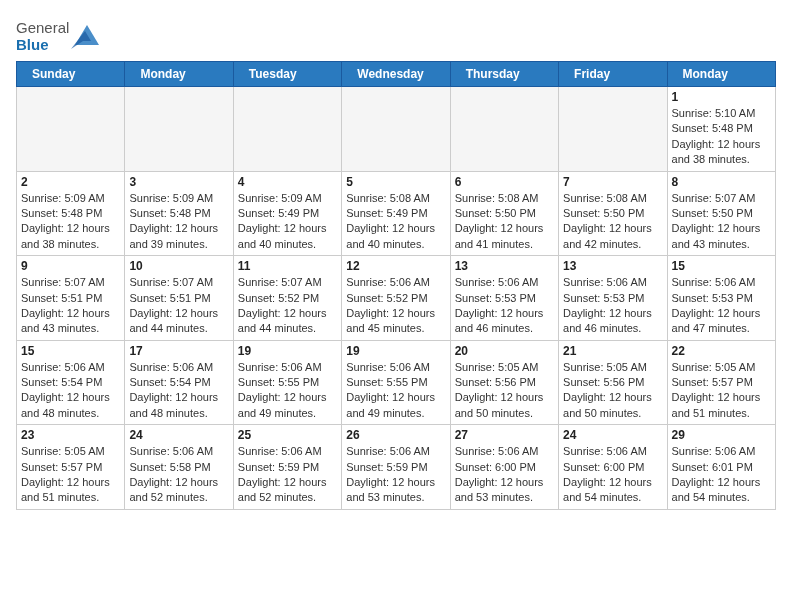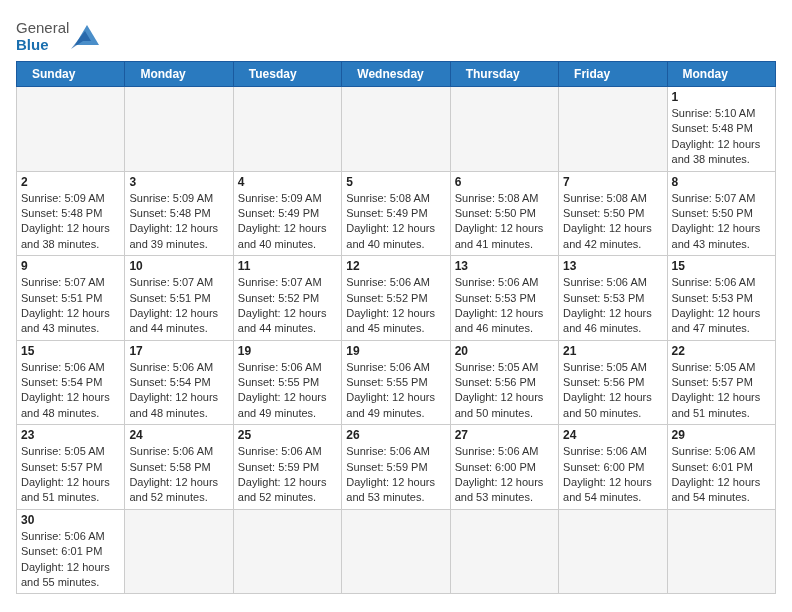--- a/index.html
+++ b/index.html
@@ -339,30 +339,15 @@
 and 54 minutes.</div>
           </td>
           <td>
             <span class="day-num">29</span>
             <div class="day-info" style="white-space: pre-line;">Sunrise: 5:06 AM
 Sunset: 6:01 PM
 Daylight: 12 hours
 and 54 minutes.</div>
           </td>
         </tr>
-        <tr>
-          <td class="last-row">
-            <span class="day-num">30</span>
-            <div class="day-info" style="white-space: pre-line;">Sunrise: 5:06 AM
-Sunset: 6:01 PM
-Daylight: 12 hours
-and 55 minutes.</div>
-          </td>
-          <td class="last-row empty"></td>
-          <td class="last-row empty"></td>
-          <td class="last-row empty"></td>
-          <td class="last-row empty"></td>
-          <td class="last-row empty"></td>
-          <td class="last-row empty"></td>
-        </tr>
       </tbody>
   </table>
 </div>
 
 </body></html>

